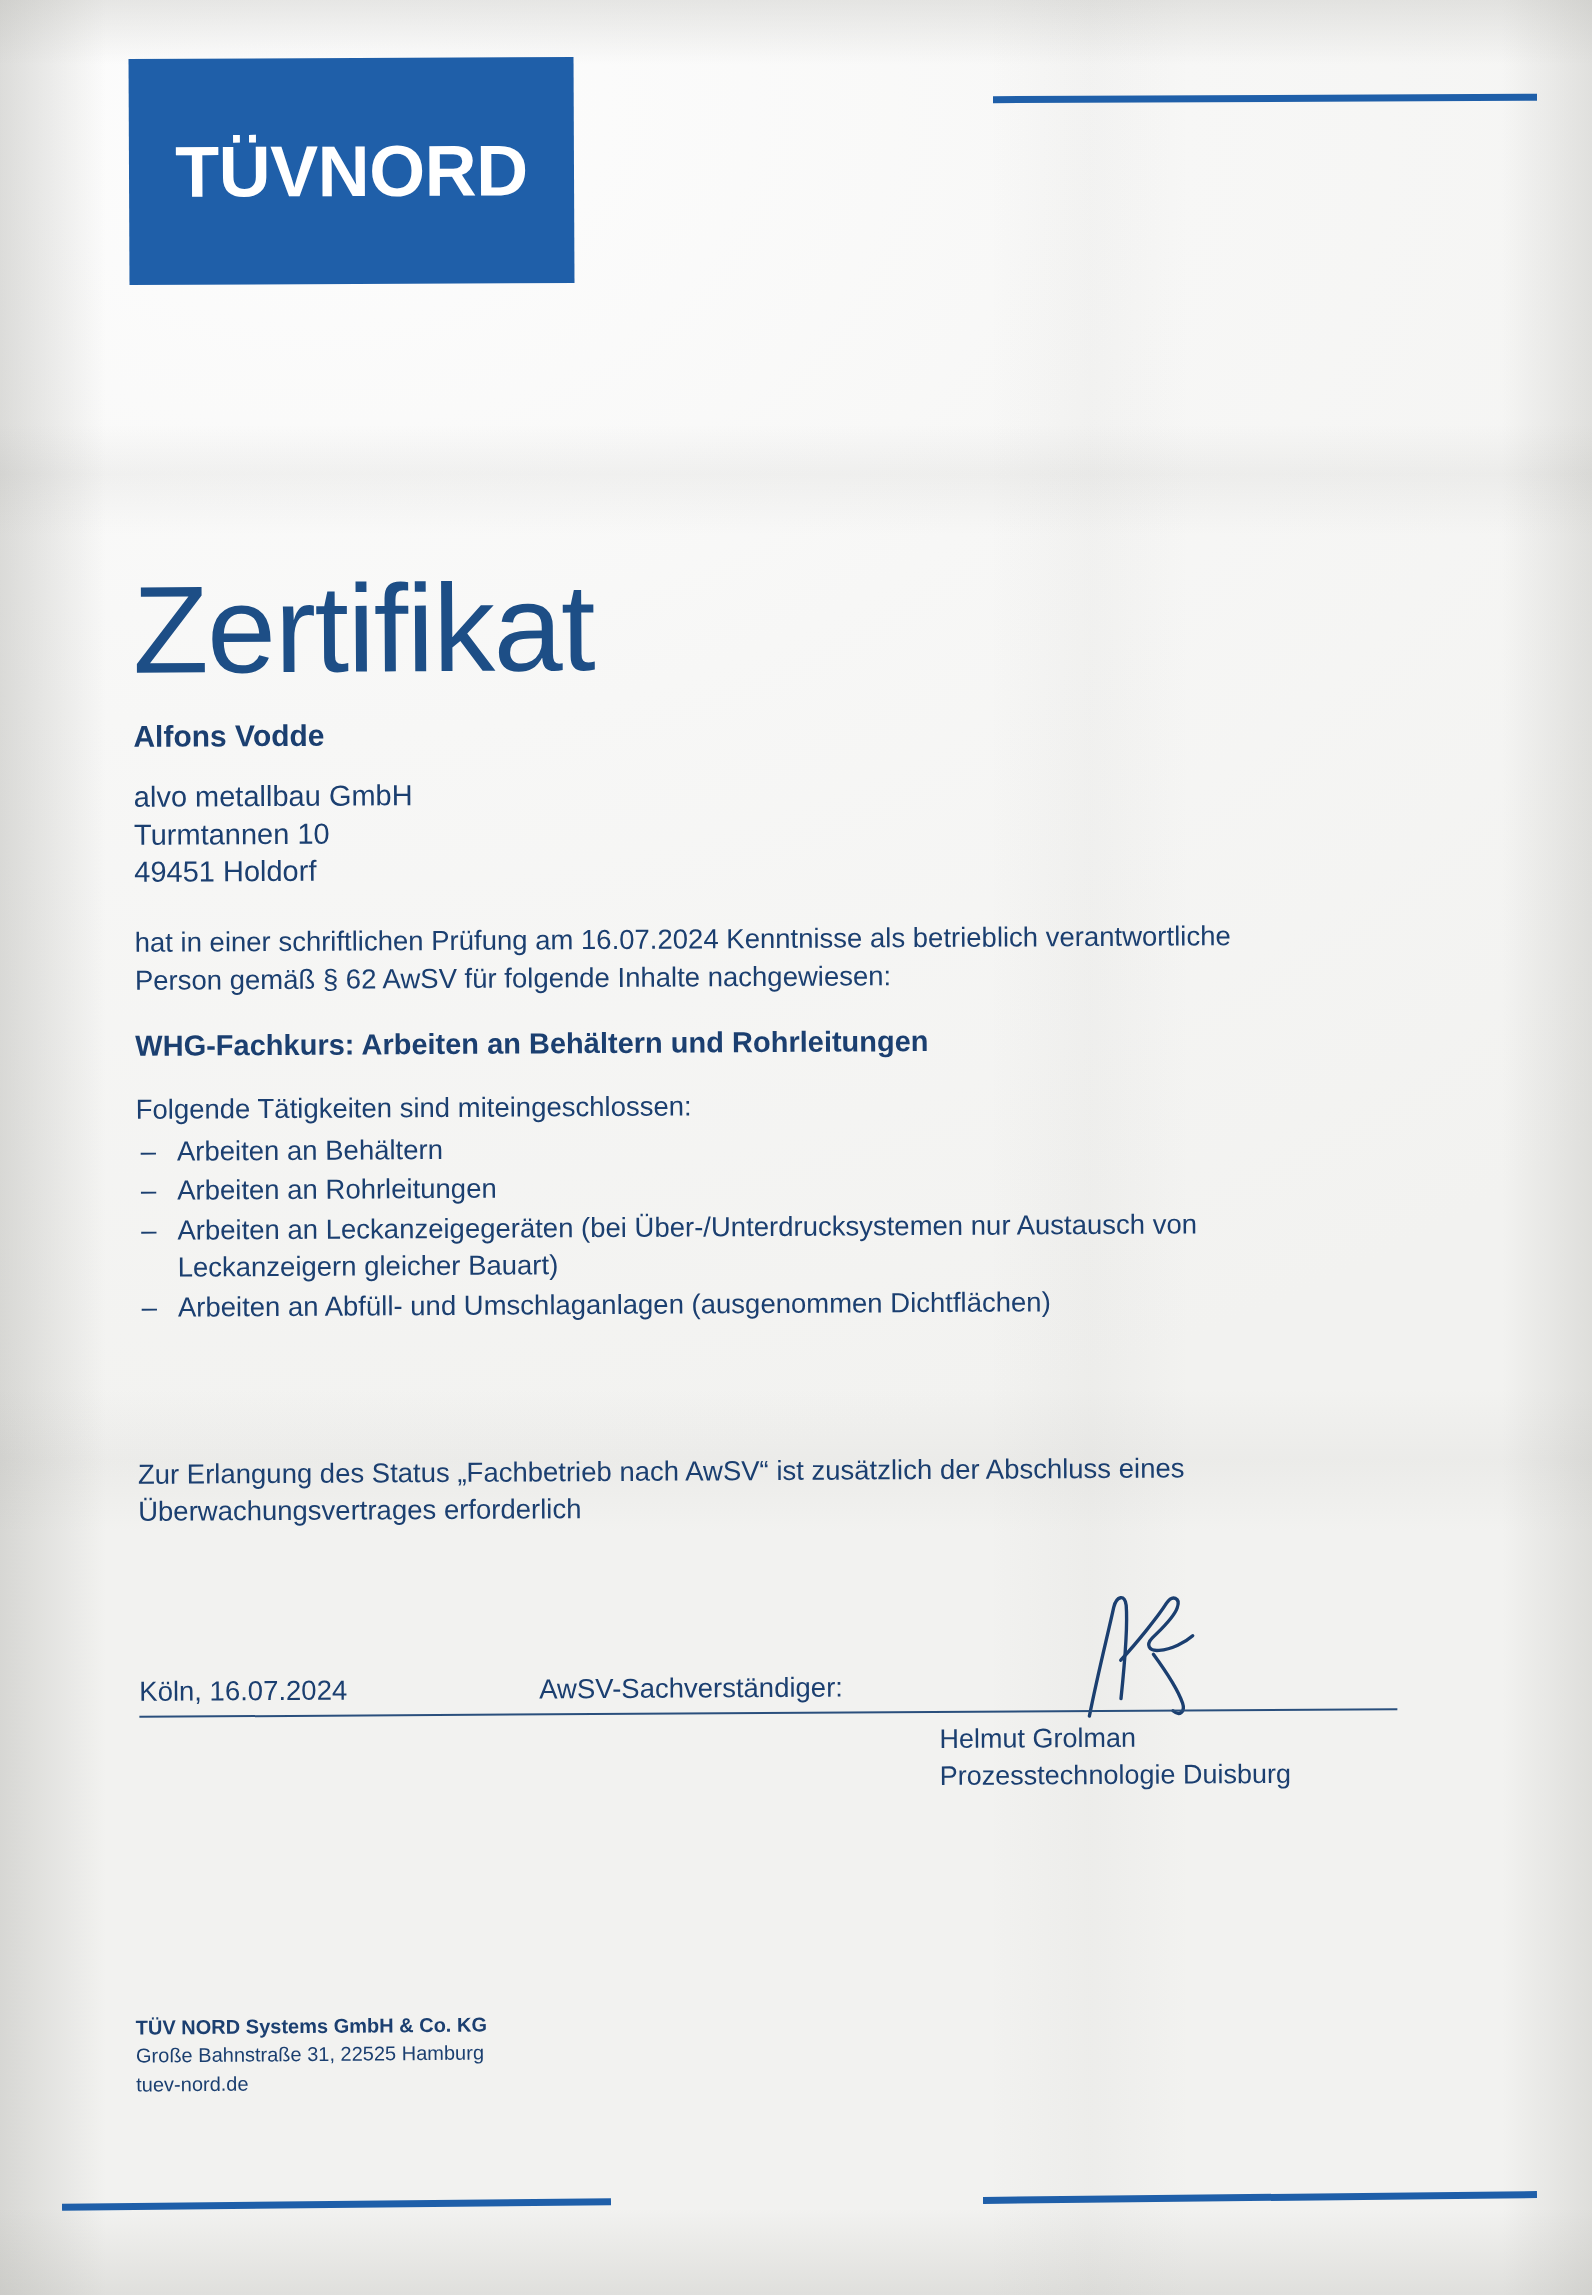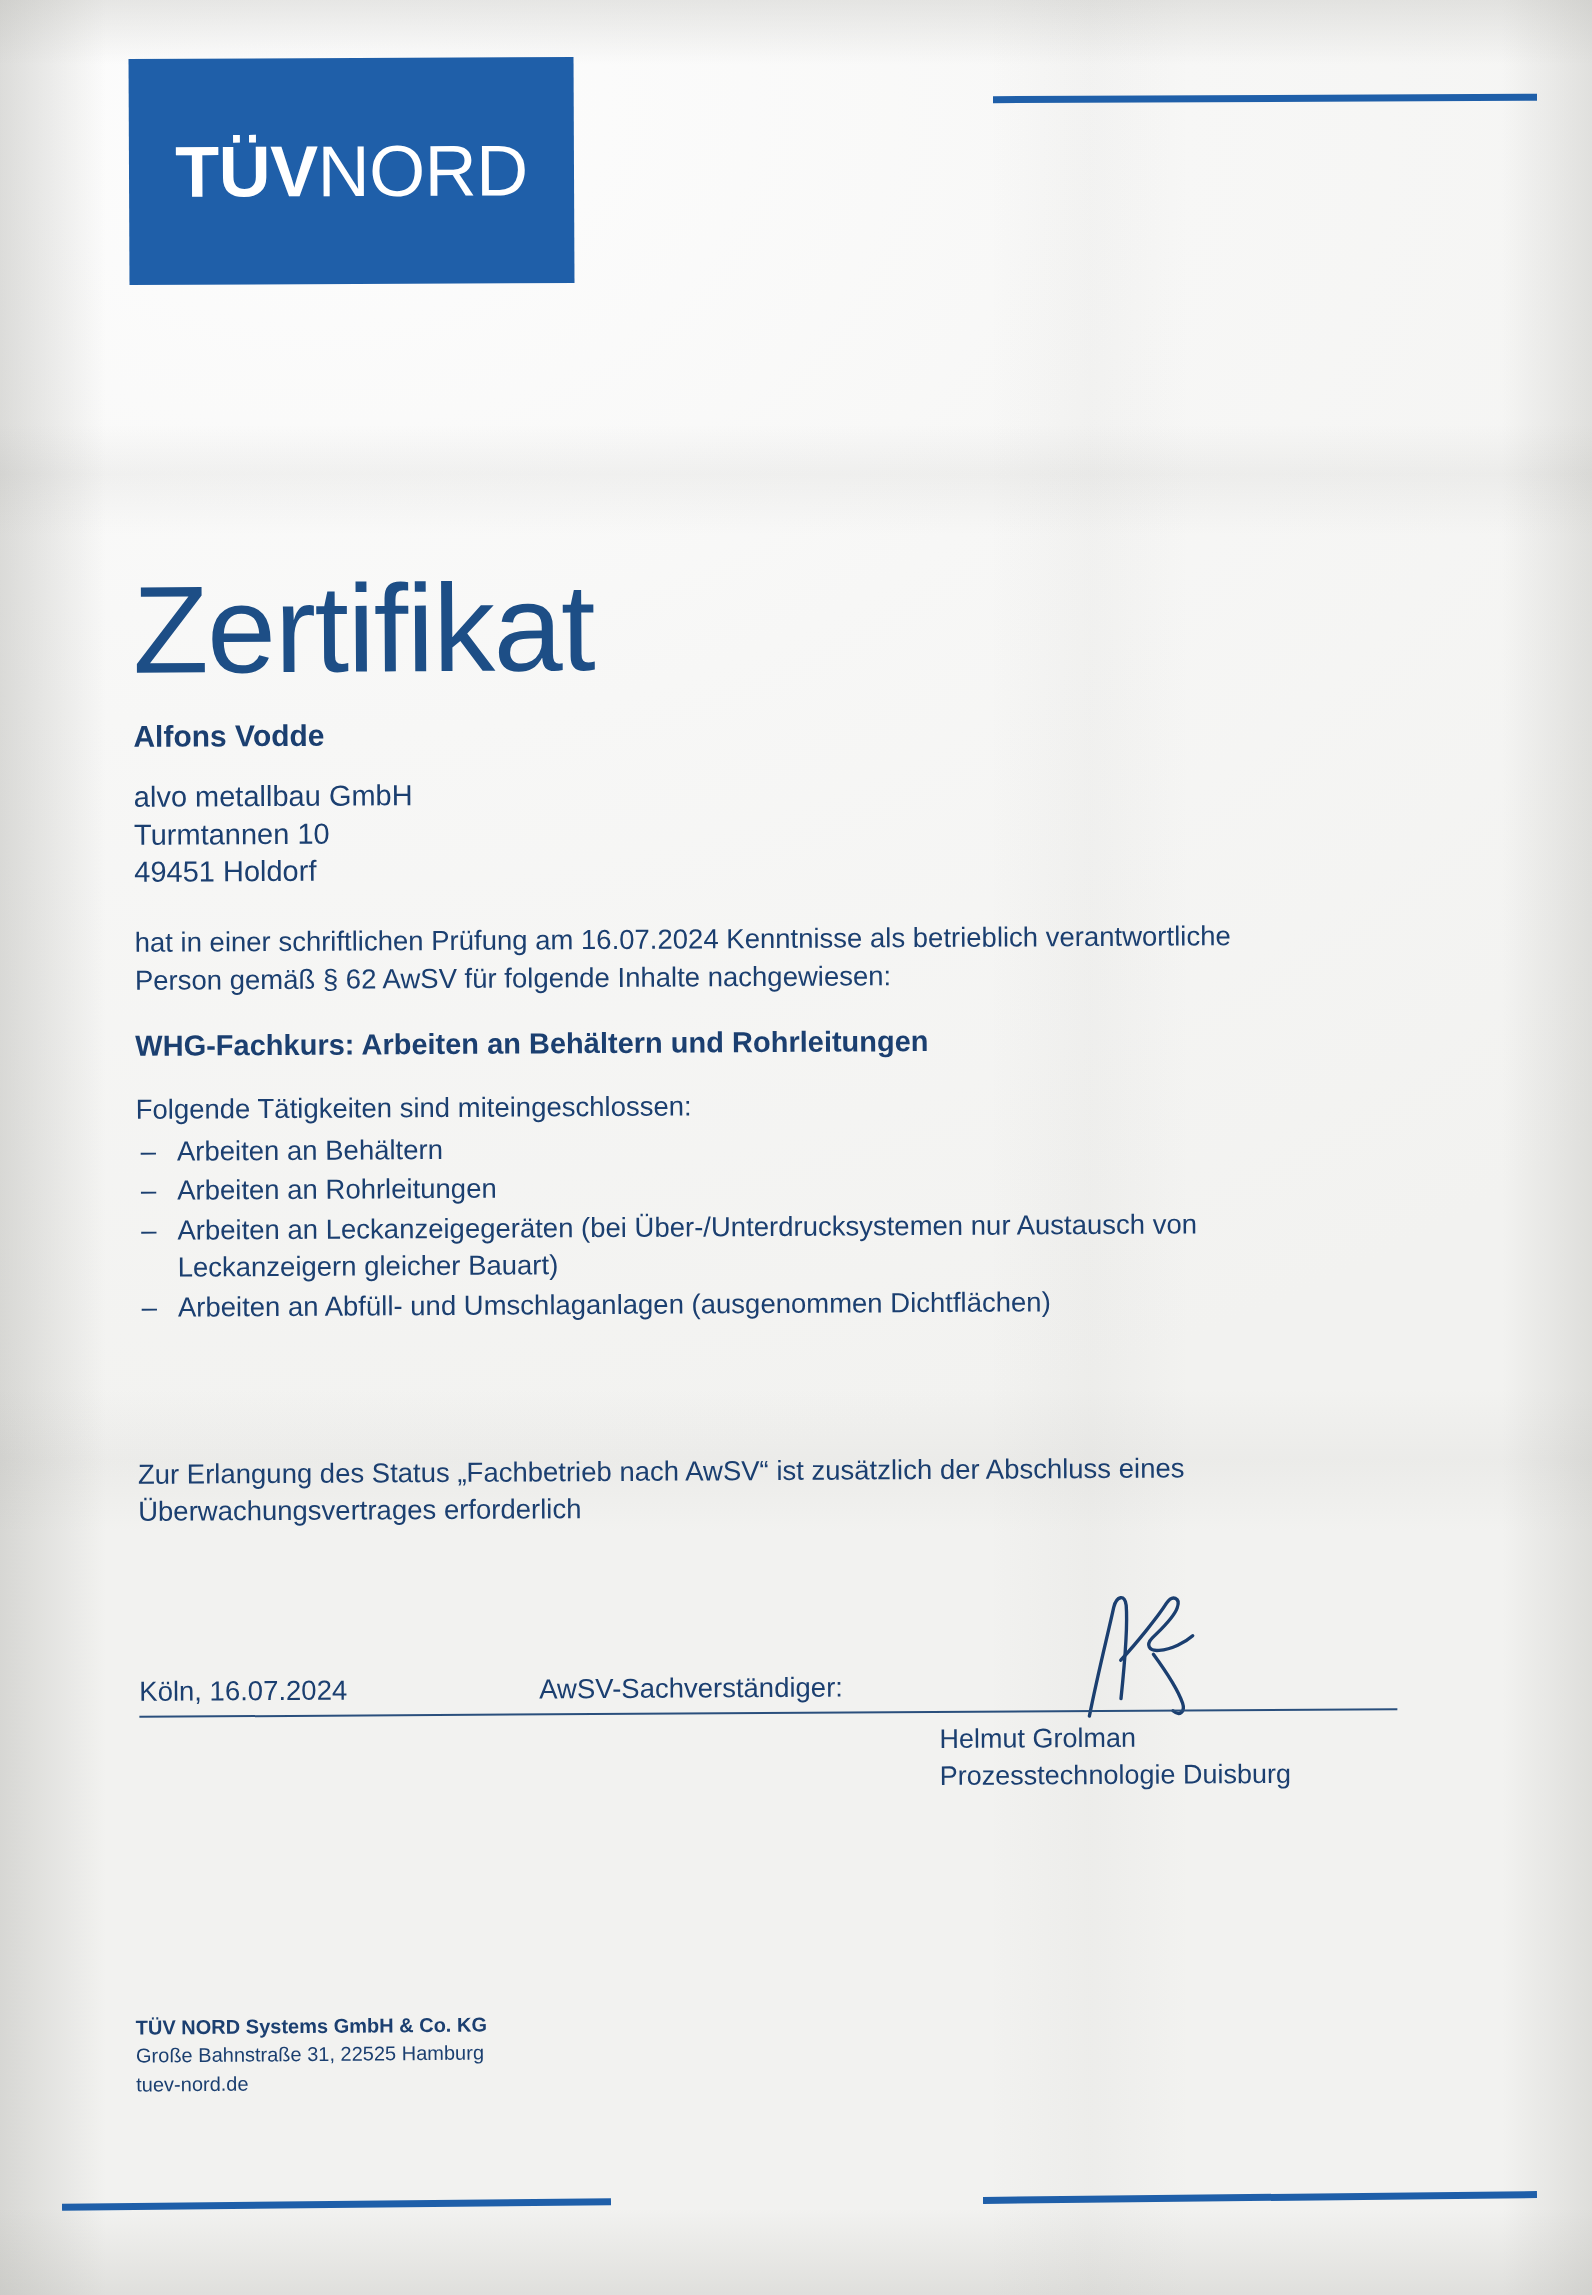--- a/index.html
+++ b/index.html
@@ -71,21 +71,21 @@
     transform: rotate(-0.25deg);
   }
   .logo-text {
     color: #ffffff;
     font-size: 72px;
     letter-spacing: -0.5px;
     font-weight: 700;
     font-family: "Liberation Sans", sans-serif;
     white-space: nowrap;
   }
-  .logo-text .thin { font-weight: 400; }
+  .logo-text .thin { font-weight: 700; }
 
   .rule-top {
     position: absolute;
     left: 993px;
     top: 95px;
     width: 544px;
     height: 6.7px;
     background: #1f5fa9;
     transform: rotate(-0.25deg);
   }

